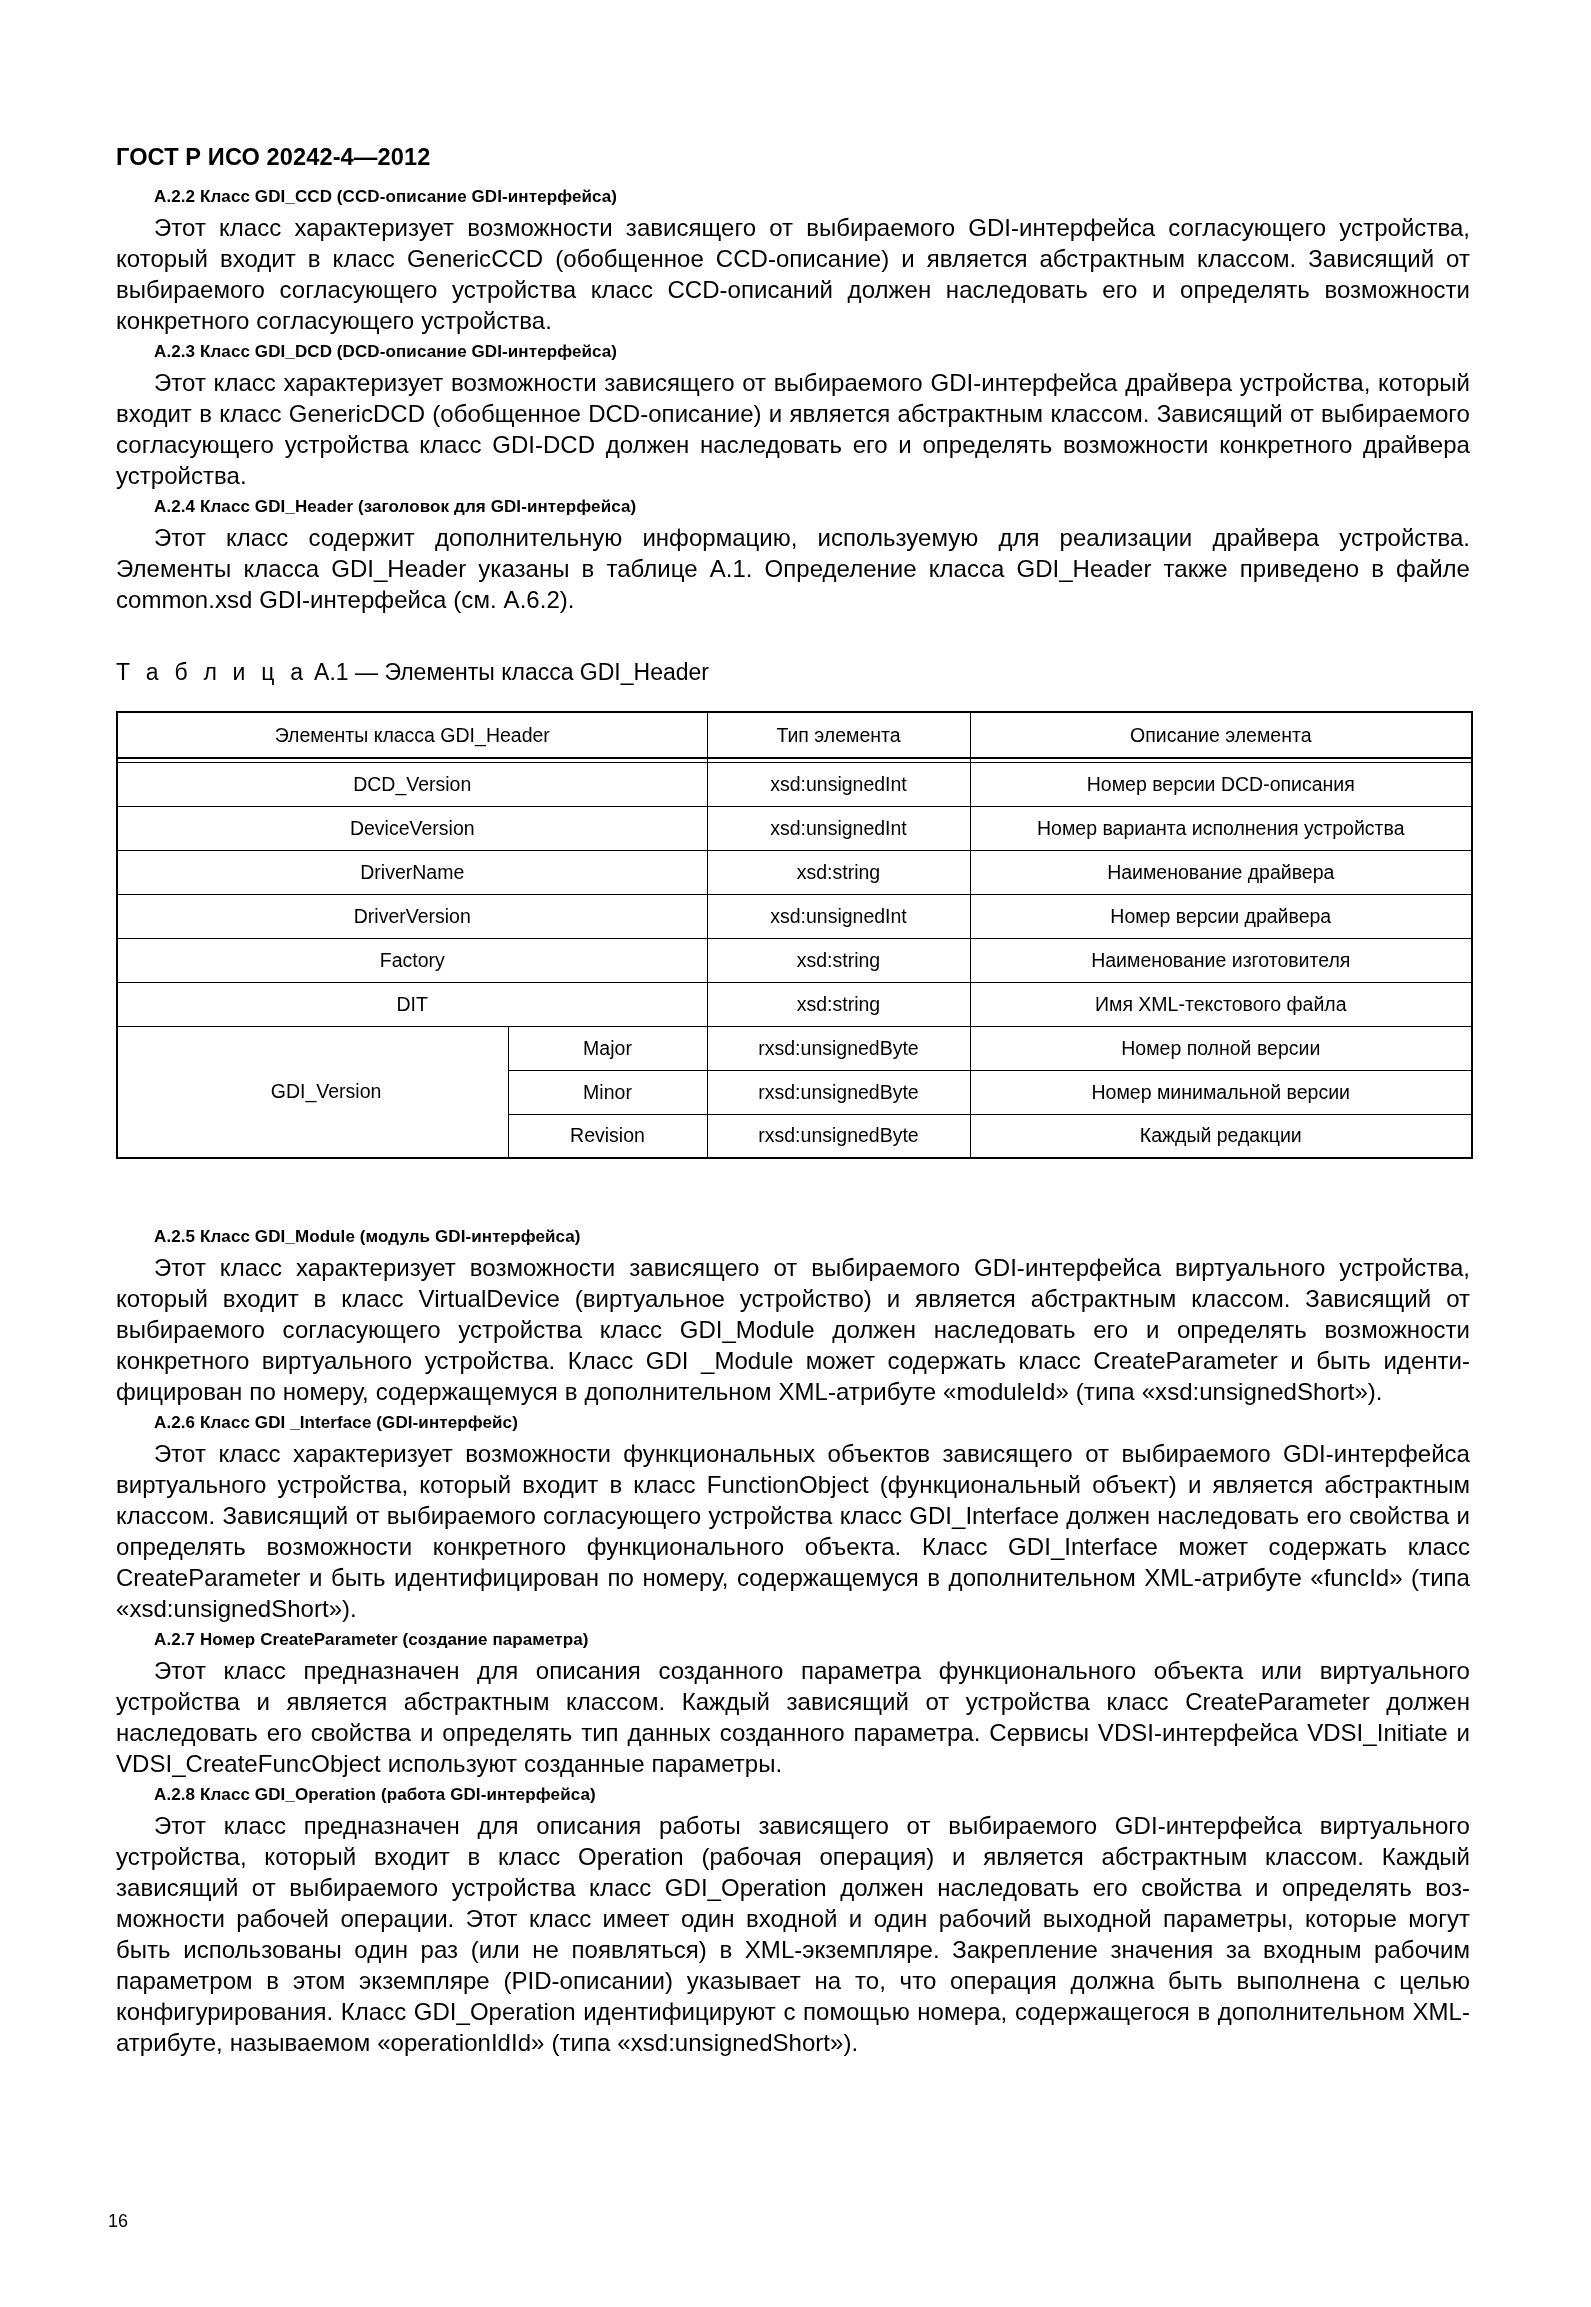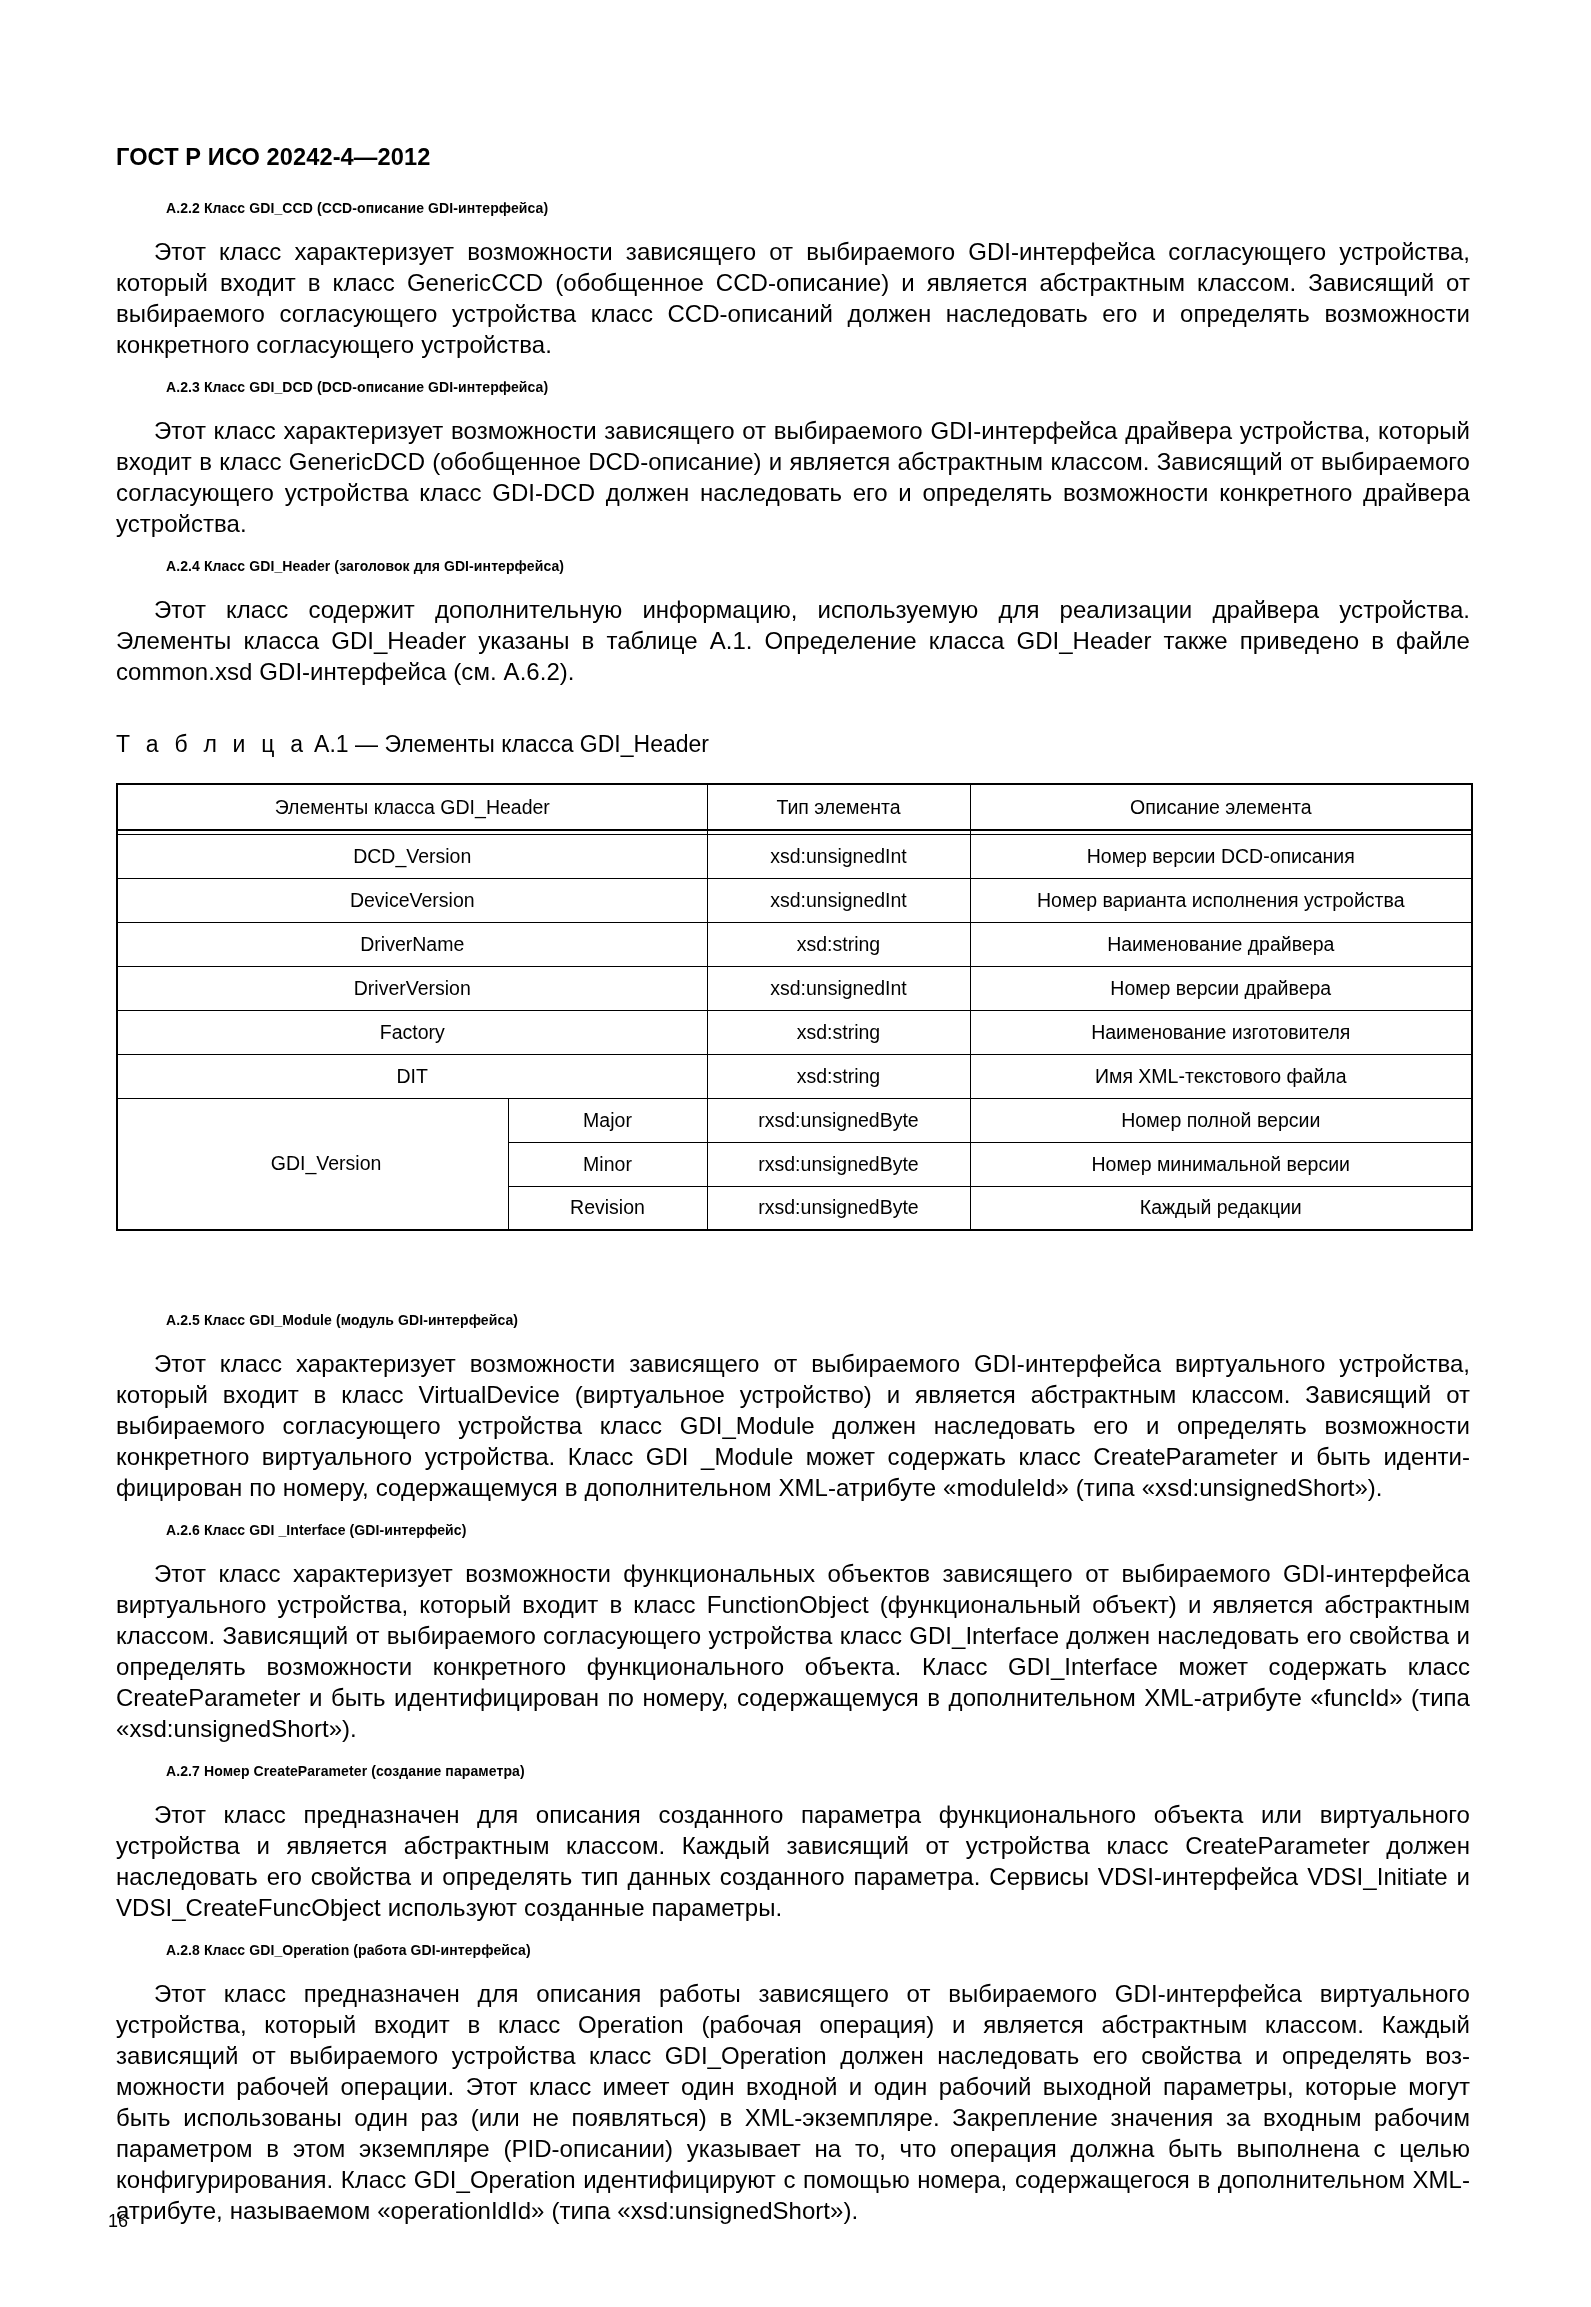--- a/index.html
+++ b/index.html
@@ -37,23 +37,23 @@
     letter-spacing: 0.1px;
     white-space: nowrap;
     margin-top: 24px;
   }
 
   
   .section {
     margin: 0;
   }
   h3.heading {
-    font-size: 14px;
+    font-size: 17px;
     font-weight: bold;
-    margin: 12px;
+    margin: 0;
     padding: 0;
     text-indent: 38px;
     line-height: 31px;
     letter-spacing: 0.1px;
   }
   p.para {
     font-size: 24px;
     font-weight: normal;
     margin: 0;
     padding: 0;

